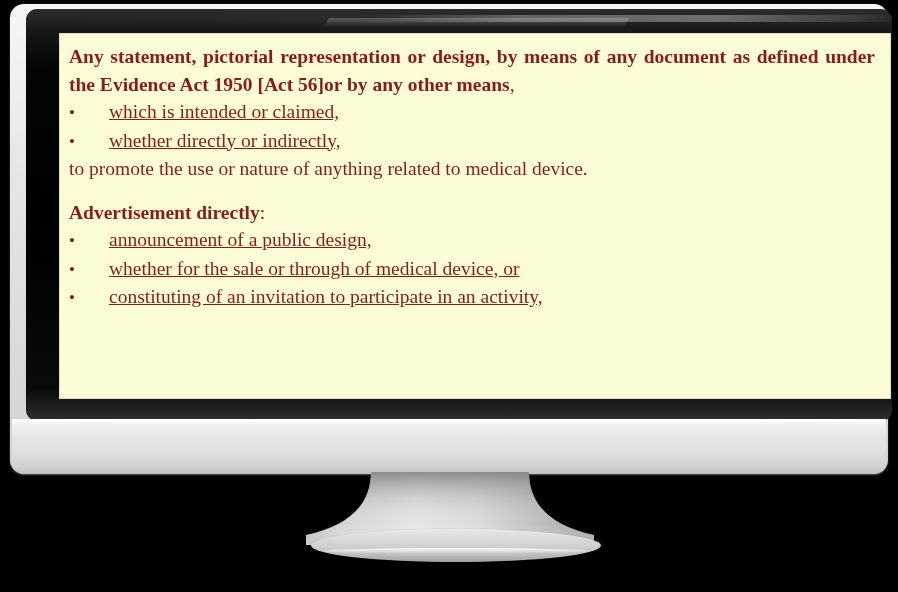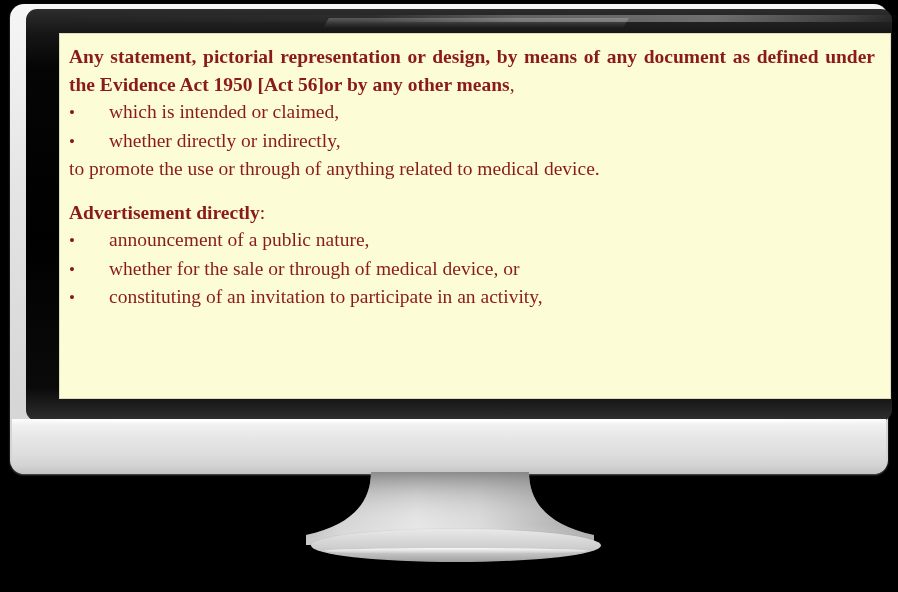--- a/index.html
+++ b/index.html
@@ -106,20 +106,21 @@
     align-items: baseline;
   }
   .bullet-dot {
     flex: 0 0 auto;
     width: 40px;
     font-size: 17px;
     line-height: 27.5px;
   }
   .bullet-text {
     flex: 1 1 auto;
+    text-decoration: underline;
   }
 
   
   .base-bar {
     position: absolute;
     left: 12px;
     top: 419px;
     width: 874px;
     height: 55px;
     border-bottom-left-radius: 13px;
@@ -188,29 +189,29 @@
 
           <div class="bullet-row">
             <span class="bullet-dot">•</span>
             <span class="bullet-text">which is intended or claimed,</span>
           </div>
           <div class="bullet-row">
             <span class="bullet-dot">•</span>
             <span class="bullet-text">whether directly or indirectly,</span>
           </div>
 
-          <p>to promote the use or through of anything related to medical device.</p>
+          <p>to promote the use or nature of anything related to medical device.</p>
 
           <div class="spacer-md"></div>
 
           <p><span class="b">Advertisement directly</span><span>:</span></p>
 
           <div class="bullet-row">
             <span class="bullet-dot">•</span>
-            <span class="bullet-text">announcement of a public nature,</span>
+            <span class="bullet-text">announcement of a public design,</span>
           </div>
           <div class="bullet-row">
             <span class="bullet-dot">•</span>
             <span class="bullet-text">whether for the sale or through of medical device, or</span>
           </div>
           <div class="bullet-row">
             <span class="bullet-dot">•</span>
             <span class="bullet-text">constituting of an invitation to participate in an activity,</span>
           </div>
 

